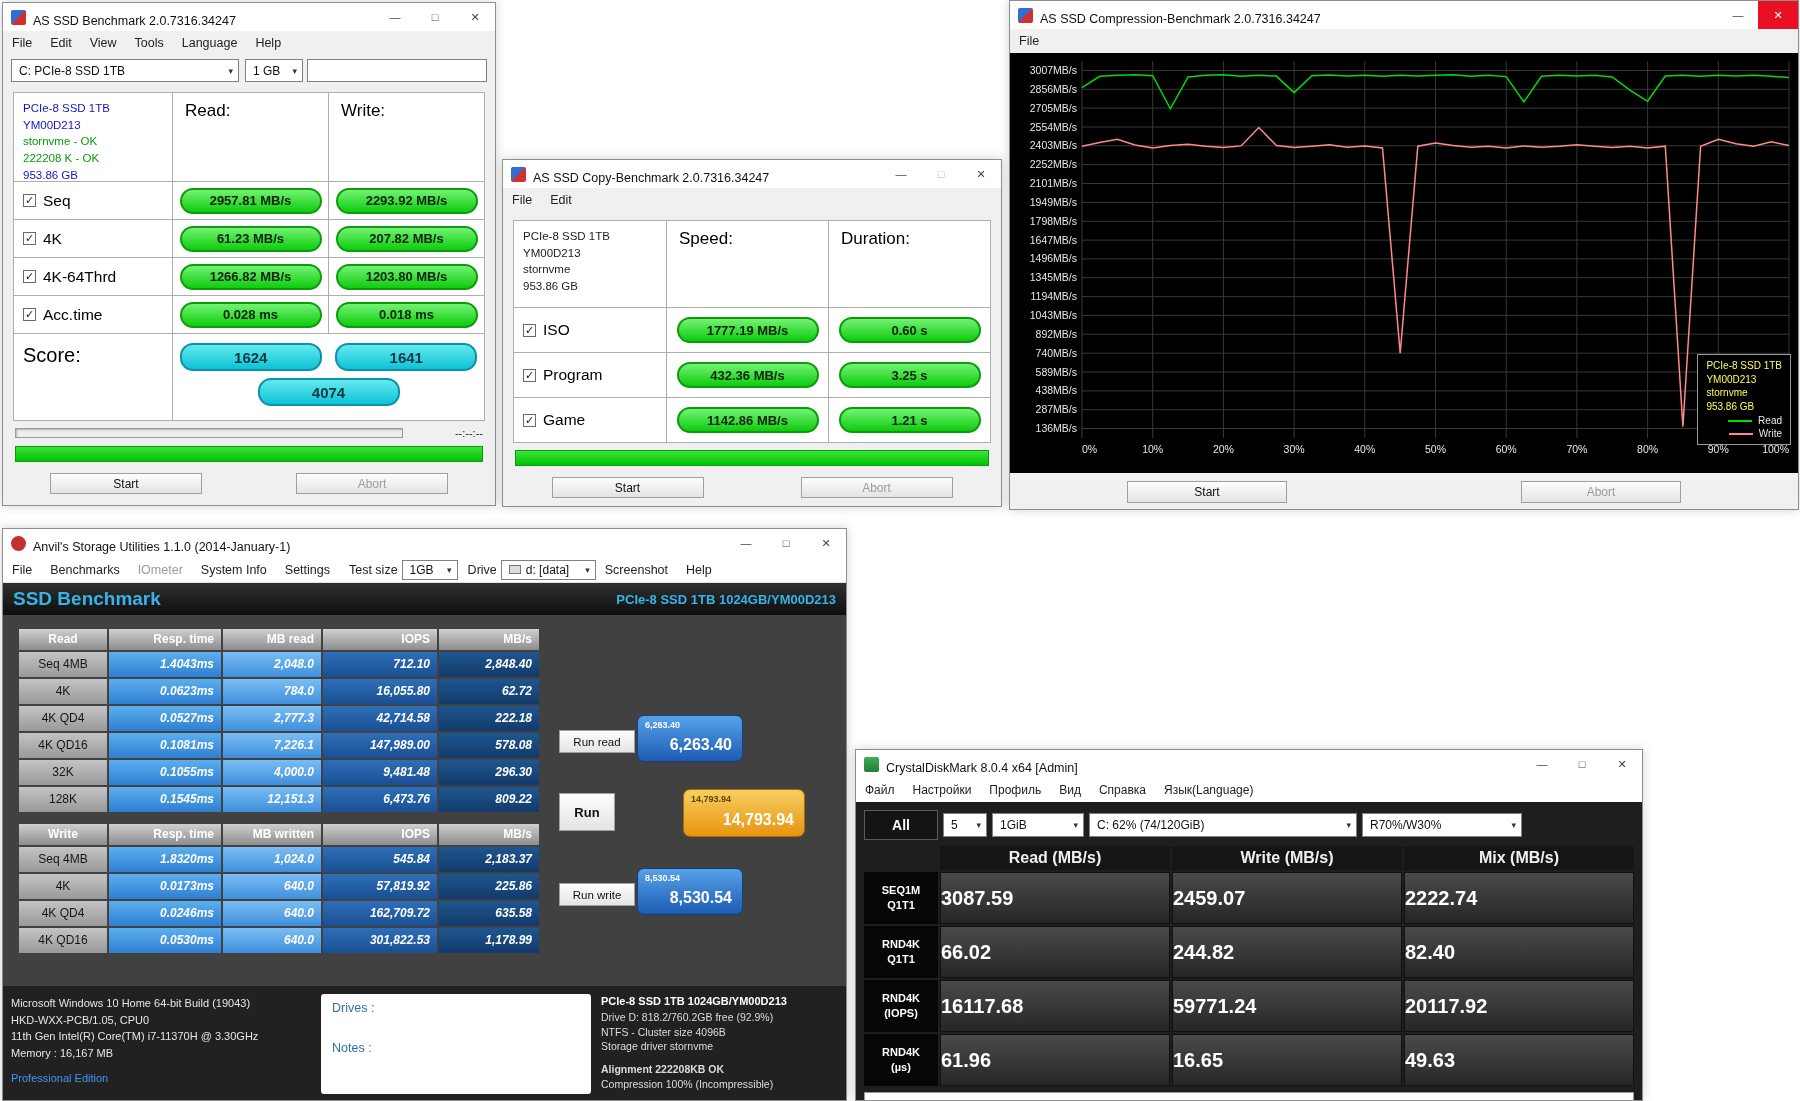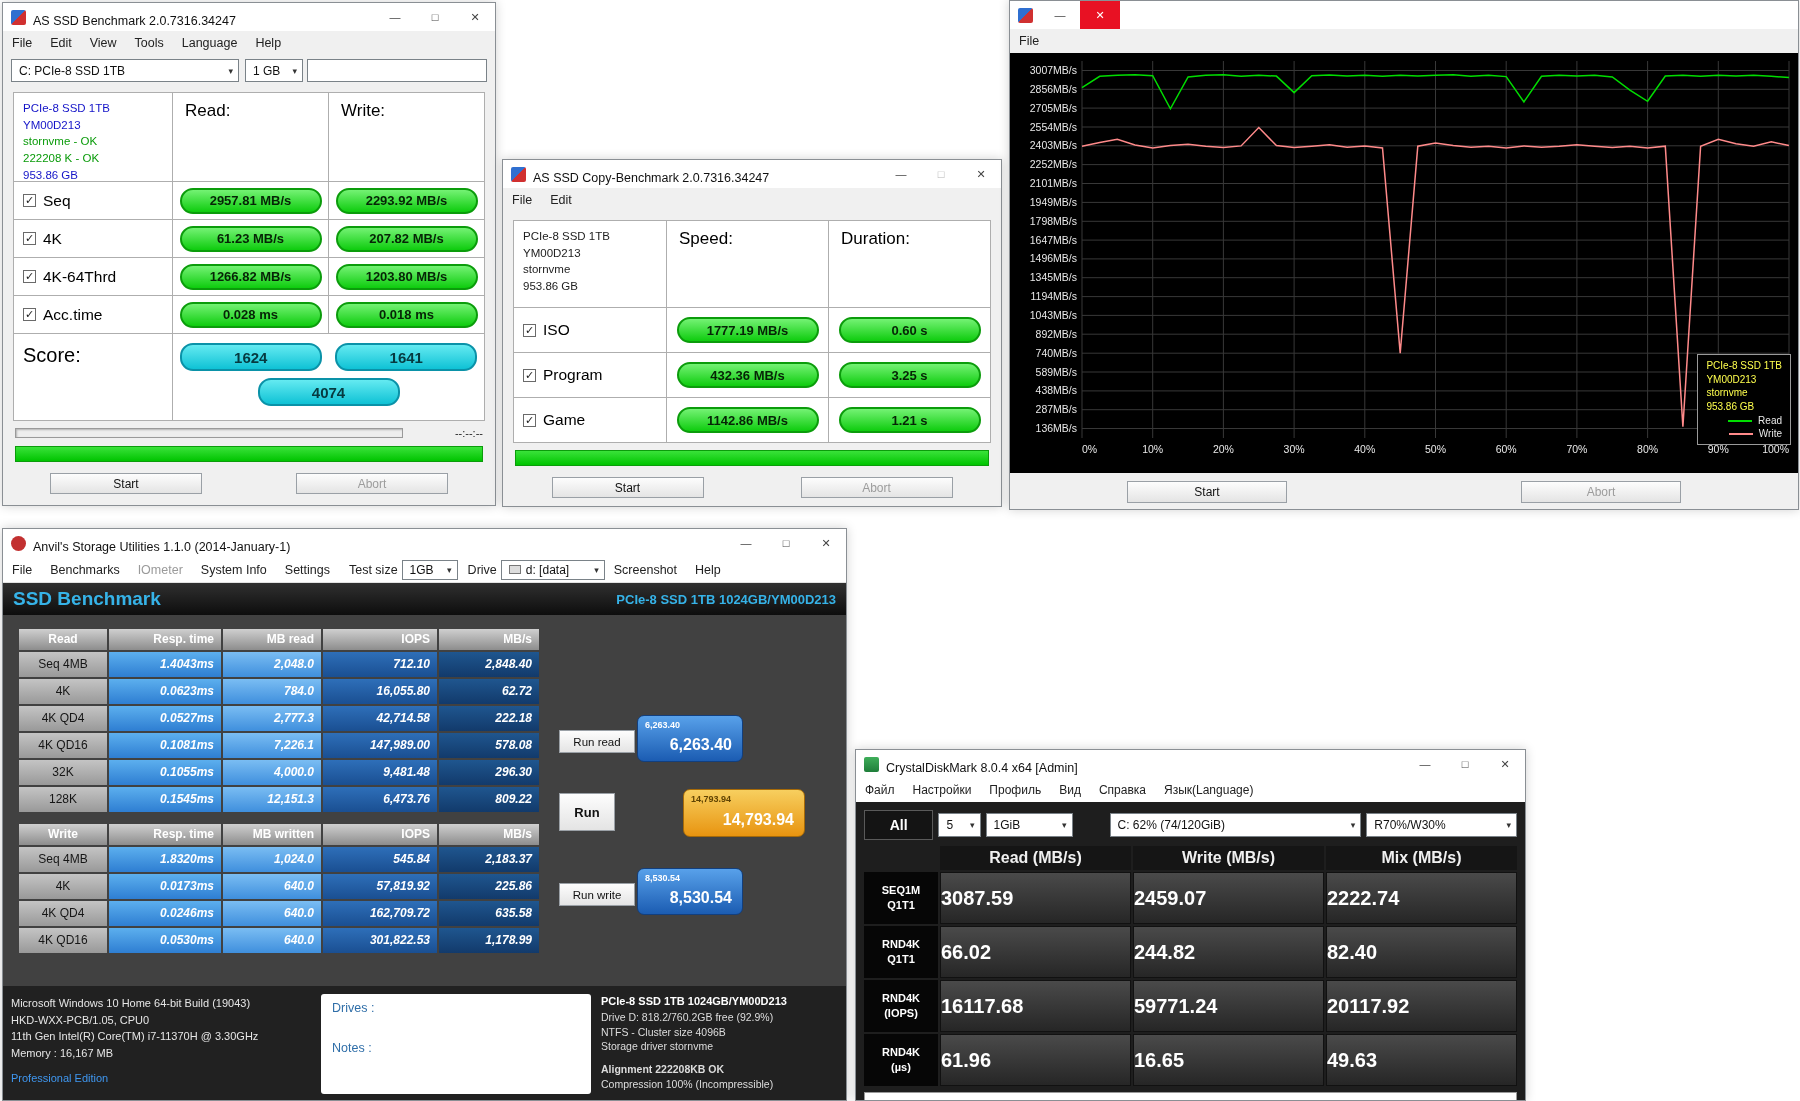--- a/index.html
+++ b/index.html
@@ -283,20 +283,21 @@
   <div class="greenbar"></div>
   <div class="as-buttons">
     <div class="btn">Start</div>
     <div class="btn disabled">Abort</div>
   </div>
 </div>
 
 <div class="window" style="left:1009px;top:0;width:790px;height:510px;">
   <div class="titlebar">
     <span class="app-icon icon-asssd"></span>
+    <span class="title-text">AS SSD Compression-Benchmark 2.0.7316.34247</span>
     <div class="win-btns">
       <div class="win-btn">—</div>
       <div class="win-btn red">✕</div>
     </div>
   </div>
   <div class="menubar gray">
     <span class="menu-item">File</span>
   </div>
   <div class="comp-chart">
     <svg id="comp-svg" viewBox="0 0 788 420" preserveAspectRatio="none">
@@ -401,21 +402,21 @@
     <span class="menu-item">Benchmarks</span>
     <span class="menu-item dim">IOmeter</span>
     <span class="menu-item">System Info</span>
     <span class="menu-item">Settings</span>
     <span class="menu-label">Test size</span>
     <div class="combo" style="width:56px;height:20px;">
       <span>1GB</span>
       <span class="dd">▾</span>
     </div>
     <span class="menu-label">Drive</span>
-    <div class="combo" style="width:104px;height:20px;">
+    <div class="combo" style="width:95px;height:20px;">
       <span style="width:12px;height:9px;border:1px solid #777;background:#ddd;margin-right:5px;"></span>
       <span>d: [data]</span>
       <span class="dd">▾</span>
     </div>
     <span class="menu-item">Screenshot</span>
     <span class="menu-item">Help</span>
   </div>
   <div class="anvil-band">
     <span class="bt">SSD Benchmark</span>
     <span class="bd">PCIe-8 SSD 1TB 1024GB/YM00D213</span>
@@ -529,21 +530,21 @@
       <div class="t">PCIe-8 SSD 1TB 1024GB/YM00D213</div>
       <div>Drive D: 818.2/760.2GB free (92.9%)</div>
       <div>NTFS - Cluster size 4096B</div>
       <div>Storage driver  stornvme</div>
       <div class="gap">Alignment 222208KB OK</div>
       <div>Compression 100% (Incompressible)</div>
     </div>
   </div>
 </div>
 
-<div class="window" style="left:855px;top:749px;width:671px;height:352px;">
+<div class="window" style="left:855px;top:749px;width:788px;height:352px;">
   <div class="titlebar">
     <span class="app-icon icon-cdm"></span>
     <span class="title-text">CrystalDiskMark 8.0.4 x64 [Admin]</span>
     <div class="win-btns">
       <div class="win-btn">—</div>
       <div class="win-btn">□</div>
       <div class="win-btn">✕</div>
     </div>
   </div>
   <div class="menubar" style="font-size:12px;">
@@ -558,21 +559,21 @@
     <div class="cdm-controls">
       <div class="cdm-all">All</div>
       <div class="combo cdm-combo" style="width:44px;">
         <span>5</span>
         <span class="dd">▾</span>
       </div>
       <div class="combo cdm-combo" style="width:92px;">
         <span>1GiB</span>
         <span class="dd">▾</span>
       </div>
-      <div class="combo cdm-combo" style="width:268px;margin-left:32px;">
+      <div class="combo cdm-combo" style="width:268px;">
         <span>C: 62% (74/120GiB)</span>
         <span class="dd">▾</span>
       </div>
       <div class="combo cdm-combo" style="width:160px;">
         <span>R70%/W30%</span>
         <span class="dd">▾</span>
       </div>
     </div>
     <div class="cdm-grid">
       <div class="cdm-ch empty"></div>

